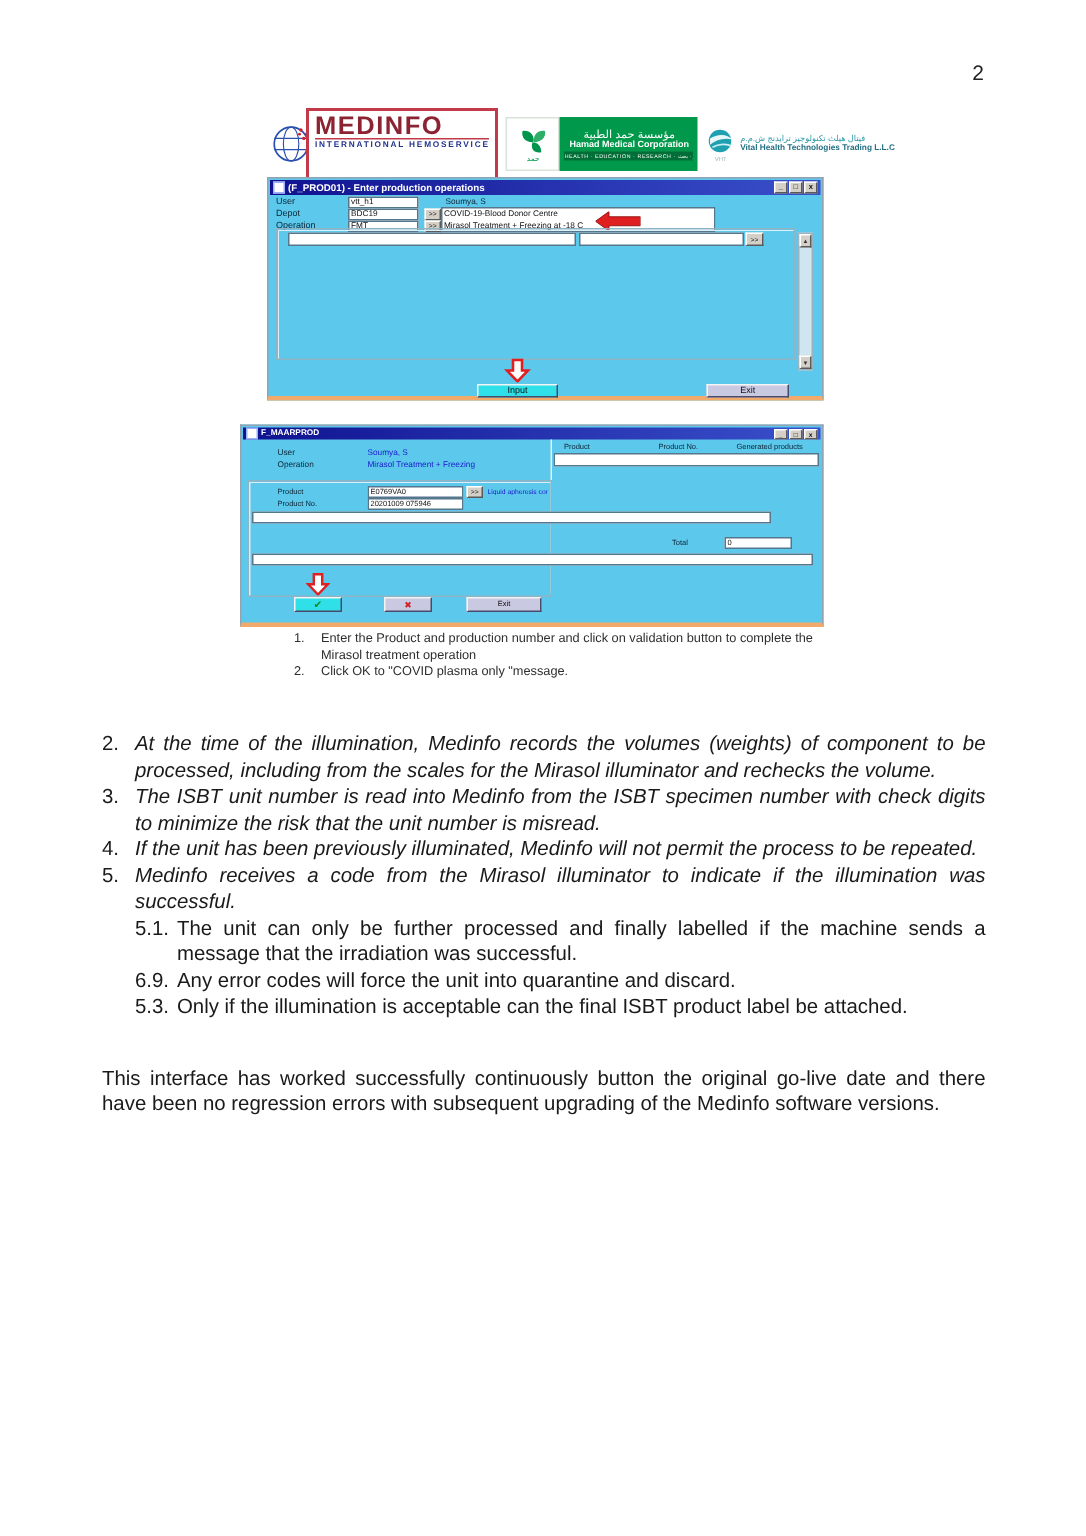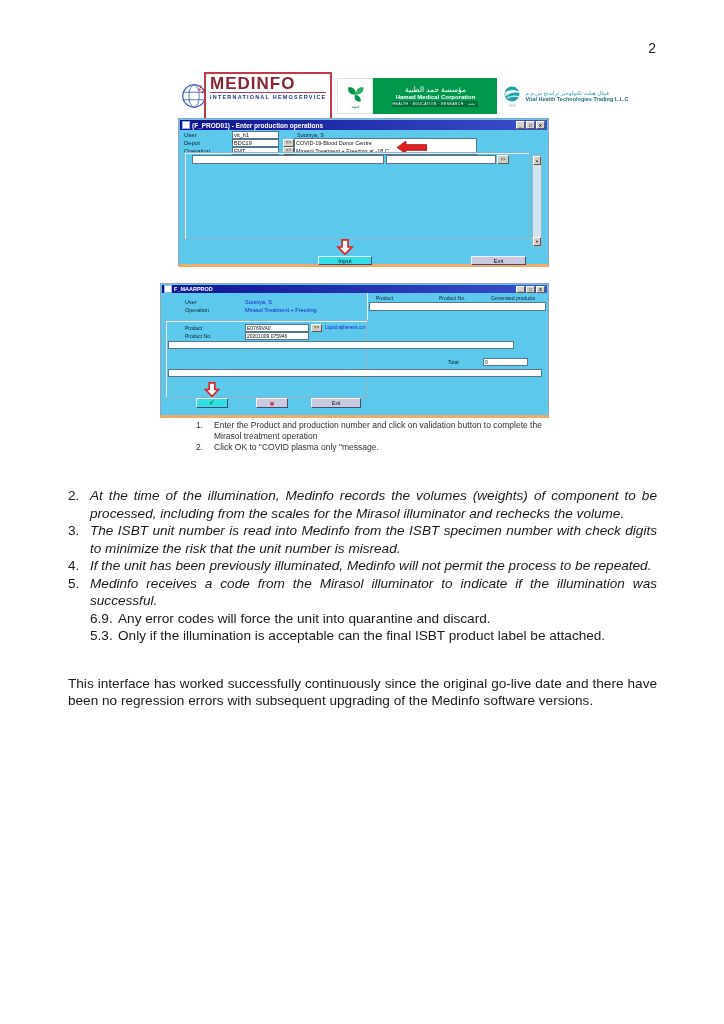--- a/index.html
+++ b/index.html
@@ -13,21 +13,21 @@
 
   
   #logos{position:absolute;left:180px;top:76px;display:flex;align-items:center;gap:5px;height:40px;}
   .medinfo{display:flex;align-items:center;}
   .medinfo-text{border:2px solid #c23a4a;padding:1px 4px 18px 4px;margin-left:-6px;background:#fff;}
   .medinfo-name{font-size:17px;font-weight:bold;color:#8c2332;letter-spacing:1px;line-height:17px;}
   .medinfo-sub{font-size:5.5px;font-weight:bold;color:#22348c;letter-spacing:1.2px;border-top:1px solid #c23a4a;padding-top:1px;}
   .hamad{display:flex;height:36px;}
   .hamad-sq{width:34px;height:34px;background:#fff;border:1px solid #d8e4d8;display:flex;flex-direction:column;align-items:center;justify-content:center;}
   .hamad-ar-sm{font-size:5px;color:#00954d;line-height:5px;}
-  .hamad-main{width:86px;background:#00984a;color:#fff;display:flex;flex-direction:column;justify-content:center;padding:1px 19px;}
+  .hamad-main{width:86px;background:#00984a;color:#fff;display:flex;flex-direction:column;justify-content:center;padding:1px 3px;}
   .hamad-ar{font-size:7.5px;line-height:8px;text-align:center;}
   .hamad-en{font-size:6px;font-weight:bold;line-height:7px;text-align:center;}
   .hamad-strip{background:#006e36;font-size:3.5px;line-height:6px;text-align:center;letter-spacing:.4px;white-space:nowrap;overflow:hidden;}
   .vht{display:flex;align-items:center;gap:3px;}
   .vht-icon-col{display:flex;flex-direction:column;align-items:center;}
   .vht-abbr{font-size:4px;color:#9ab5bd;line-height:4px;}
   .vht-text{display:flex;flex-direction:column;}
   .vht-ar{font-size:5.5px;color:#2f9aa8;line-height:6px;text-align:left;}
   .vht-en{font-size:5.5px;color:#246f80;font-weight:bold;line-height:6px;}
 
@@ -254,21 +254,25 @@
   </div>
   <div class="body-item">
     <span class="num">4.</span>
     <span class="txt">If the unit has been previously illuminated, Medinfo will not permit the process to be repeated.</span>
   </div>
   <div class="body-item">
     <span class="num">5.</span>
     <span class="txt">Medinfo receives a code from the Mirasol illuminator to indicate if the illumination was successful.</span>
   </div>
   <div class="sub-item">
+    <span class="num">5.1.</span>
+    <span class="txt">The unit can only be further processed and finally labelled if the machine sends a message that the irradiation was successful.</span>
+  </div>
+  <div class="sub-item">
     <span class="num">6.9.</span>
     <span class="txt">Any error codes will force the unit into quarantine and discard.</span>
   </div>
   <div class="sub-item">
     <span class="num">5.3.</span>
     <span class="txt">Only if the illumination is acceptable can the final ISBT product label be attached.</span>
   </div>
-  <div id="closing">This interface has worked successfully continuously since the original go-live date and there have been no regression errors with subsequent upgrading of the Medinfo software versions.</div>
+  <div id="closing">This interface has worked successfully continuously button the original go-live date and there have been no regression errors with subsequent upgrading of the Medinfo software versions.</div>
 </div>
 
 </body></html>

